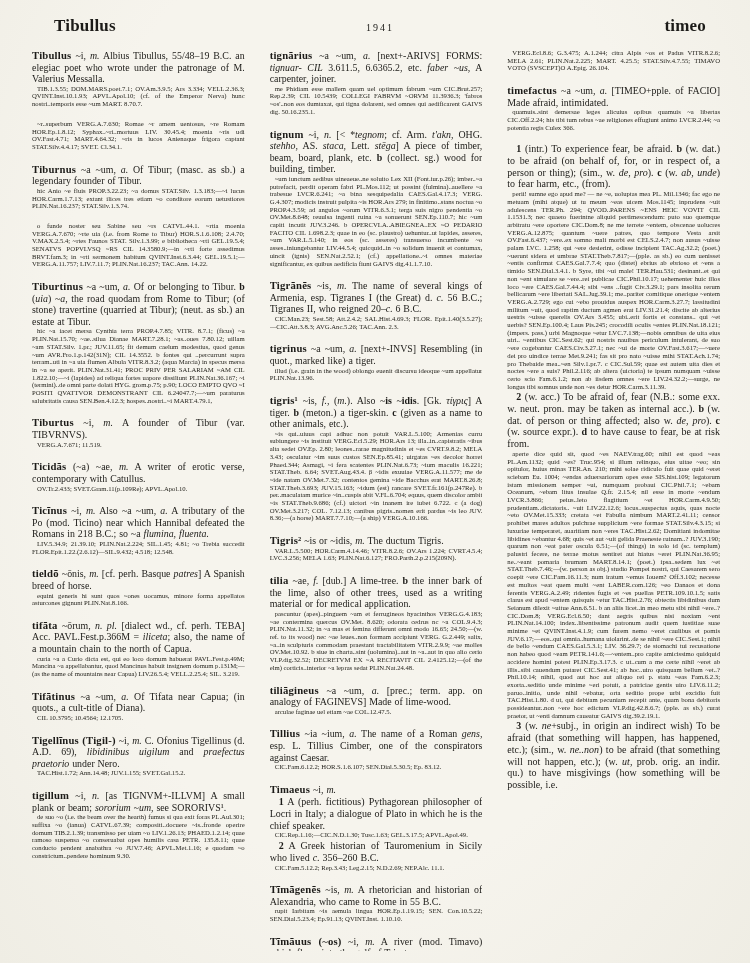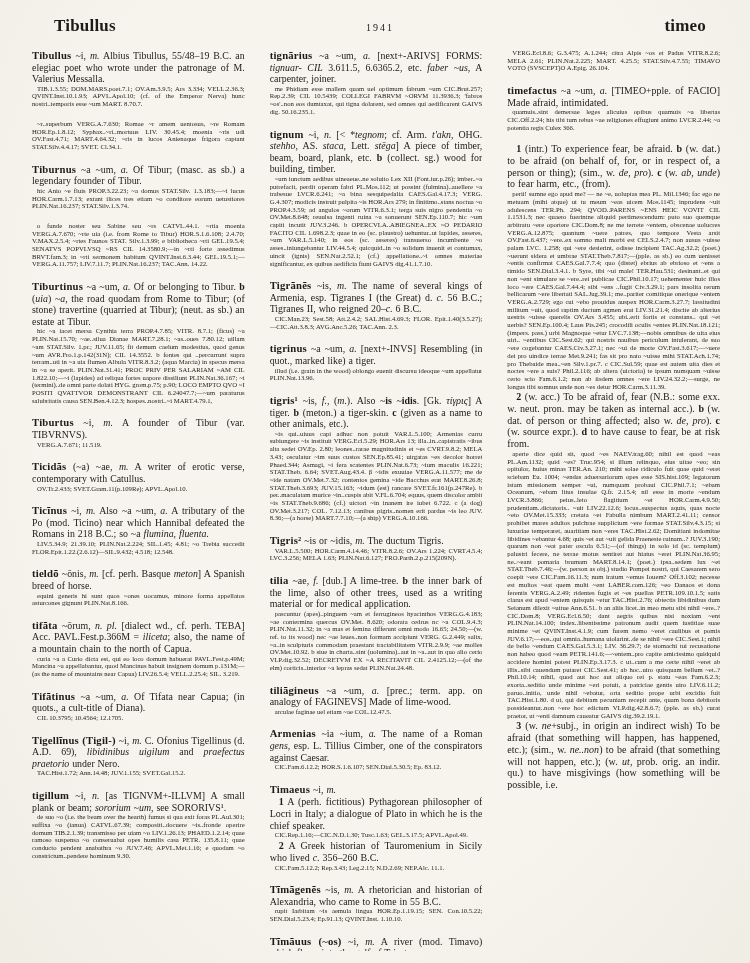--- a/index.html
+++ b/index.html
@@ -68,21 +68,21 @@
         </div>
         <div class="entry">
           <p class="def"><span class="hw">Ticidās</span><span> (~a) ~ae, </span><span class="i">m.</span><span> A writer of erotic verse, contemporary with Catullus.</span></p>
           <p class="cite"><span>OV.Tr.2.433; SVET.Gram.11(p.109Re); APVL.Apol.10.</span></p>
         </div>
         <div class="entry">
           <p class="def"><span class="hw">Ticīnus</span><span> ~i, </span><span class="i">m.</span><span> Also ~a ~um, </span><span class="i">a.</span><span> A tributary of the Po (mod. Ticino) near which Hannibal defeated the Romans in 218 B.C.; so ~a </span><span class="i">flumina, fluenta.</span></p>
           <p class="cite"><span>LIV.5.34.9; 21.39.10; PLIN.Nat.2.224; SIL.1.45; 4.81; ~o Trebia succedit FLOR.Epit.1.22.(2.6.12)—SIL.9.432; 4.518; 12.548.</span></p>
         </div>
         <div class="entry">
-          <p class="def"><span class="hw">tieldō</span><span> ~ōnis, </span><span class="i">m.</span><span> [cf. perh. Basque </span><span class="i">meton</span><span>] A Spanish breed of horse.</span></p>
+          <p class="def"><span class="hw">tieldō</span><span> ~ōnis, </span><span class="i">m.</span><span> [cf. perh. Basque </span><span class="i">patres</span><span>] A Spanish breed of horse.</span></p>
           <p class="cite"><span>equini generis hi sunt quos ~ones uocamus, minore forma appellatos asturcones gignunt PLIN.Nat.8.166.</span></p>
         </div>
         <div class="entry">
           <p class="def"><span class="hw">tifāta</span><span> ~ōrum, </span><span class="i">n. pl.</span><span> [dialect wd., cf. perh. TEBA] Acc. PAVL.Fest.p.366M = </span><span class="i">iliceta</span><span>; also, the name of a mountain chain to the north of Capua.</span></p>
           <p class="cite"><span>curia ~a a Curio dicta est, qui eo loco domum habuerat PAVL.Fest.p.49M; Mancina ~a appellabantur, quod Mancinus habuit insignem domum p.131M;—(as the name of mountains near Capua) LIV.26.5.4; VELL.2.25.4; SIL. 3.219.</span></p>
         </div>
         <div class="entry">
           <p class="def"><span class="hw">Tifātinus</span><span> ~a ~um, </span><span class="i">a.</span><span> Of Tifata near Capua; (in quots., a cult-title of Diana).</span></p>
           <p class="cite"><span>CIL 10.3795; 10.4564; 12.1705.</span></p>
         </div>
@@ -122,21 +122,21 @@
         </div>
         <div class="entry">
           <p class="def"><span class="hw">tilia</span><span> ~ae, </span><span class="i">f.</span><span> [dub.] A lime-tree. </span><span class="b">b</span><span> the inner bark of the lime, also of other trees, used as a writing material or for medical application.</span></p>
           <p class="cite"><span>pascuntur (apes)..pinguem ~am et ferrugineos hyacinthos VERG.G.4.183; ~ae contermina quercus OV.Met. 8.620; odorata cedrus nc ~a COL.9.4.3; PLIN.Nat.11.32; in ~a mas et femina differunt omni modo 16.65; 24.50;—(w. ref. to its wood) nec ~ae leues..non formam accipiunt VERG. G.2.449; salix, ~a..in sculpturis commodam praestant tractabilitatem VITR.2.9.9; ~ae molles OV.Met.10.92. b siue in charta..sint (uolumina)..aut in ~a..aut in quo alio cerio VLP.dig.32.52; DECRETVM EX ~A RECITAVIT CIL 2.4125.12;—(of the elm) corticis..interior ~a lepras sedat PLIN.Nat.24.48.</span></p>
         </div>
         <div class="entry">
           <p class="def"><span class="hw">tiliāgineus</span><span> ~a ~um, </span><span class="i">a.</span><span> [prec.; term. app. on analogy of FAGINEVS] Made of lime-wood.</span></p>
           <p class="cite"><span>arculae faginae uel etiam ~ae COL.12.47.5.</span></p>
         </div>
         <div class="entry">
-          <p class="def"><span class="hw">Armenias</span><span> ~ia ~ium, </span><span class="i">a.</span><span> The name of a Roman </span><span class="i">gens</span><span>, esp. L. Tillius Cimber, one of the conspirators against Caesar.</span></p>
+          <p class="def"><span class="hw">Tillius</span><span> ~ia ~ium, </span><span class="i">a.</span><span> The name of a Roman </span><span class="i">gens</span><span>, esp. L. Tillius Cimber, one of the conspirators against Caesar.</span></p>
           <p class="cite"><span>CIC.Fam.6.12.2; HOR.S.1.6.107; SEN.Dial.5.30.5; Ep. 83.12.</span></p>
         </div>
         <div class="entry">
           <p class="def"><span class="hw">Timaeus</span><span> ~i, </span><span class="i">m.</span></p>
           <p class="sense"><span class="b">1</span><span> A (perh. fictitious) Pythagorean philosopher of Locri in Italy; a dialogue of Plato in which he is the chief speaker.</span></p>
           <p class="cite"><span>CIC.Rep.1.16;—CIC.N.D.1.30; Tusc.1.63; GEL.3.17.5; APVL.Apol.49.</span></p>
           <p class="sense"><span class="b">2</span><span> A Greek historian of Tauromenium in Sicily who lived </span><span class="i">c.</span><span> 356–260 B.C.</span></p>
           <p class="cite"><span>CIC.Fam.5.12.2; Rep.3.43; Leg.2.15; N.D.2.69; NEP.Alc. 11.1.</span></p>
         </div>
         <div class="entry">

